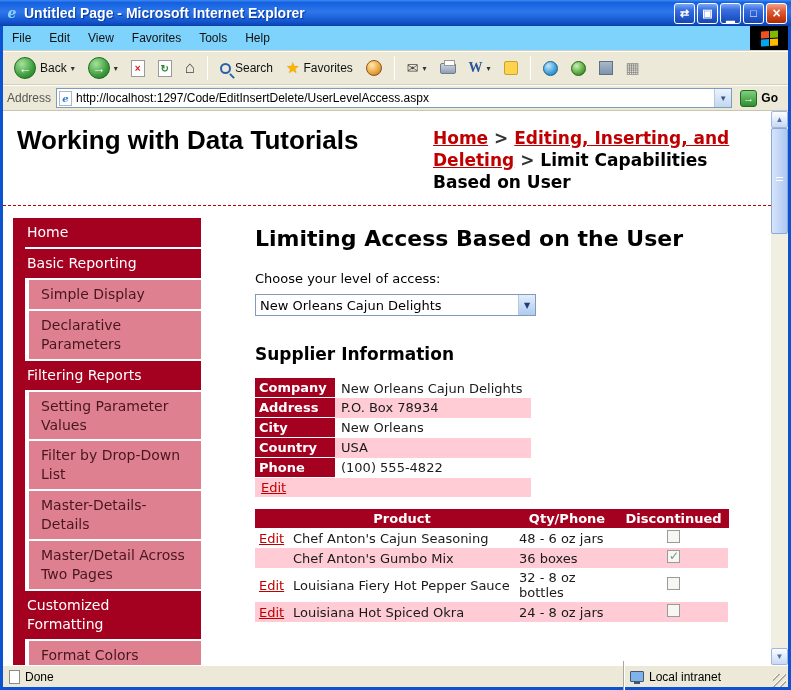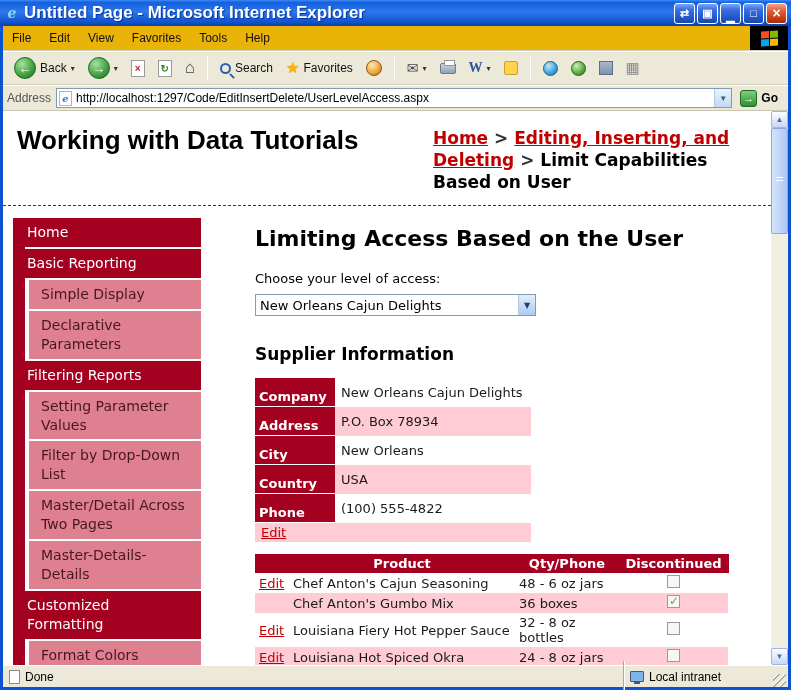--- a/index.html
+++ b/index.html
@@ -16,40 +16,40 @@
   .titlebar {
     height: 26px; flex: 0 0 26px;
     background: linear-gradient(180deg,#3B8BF5 0%,#1460DE 10%,#2E77EC 45%,#1153CC 85%,#0B3EA8 100%);
     display: flex; align-items: center; padding: 0 4px; color: #fff;
   }
   .ie-logo {
     width: 16px; height: 16px; margin-right: 4px;
     font: italic bold 14px/16px "DejaVu Serif", serif;
     color: #8FD4FF; text-align: center;
   }
-  .win-title { font-weight: bold; font-size: 17px; text-shadow: 1px 1px 1px #00349C; flex: 1;
+  .win-title { font-weight: bold; font-size: 14px; text-shadow: 1px 1px 1px #00349C; flex: 1;
     white-space: nowrap; overflow: hidden; }
   .tbtns { display: flex; gap: 2px; }
   .tbtn {
     width: 21px; height: 21px; border-radius: 3px;
     border: 1px solid #fff;
     background: linear-gradient(180deg,#7AA7F5 0%,#3B6FE0 30%,#2258CC 70%,#1A46AD 100%);
     color: #fff; display: flex; align-items: center; justify-content: center;
     font-size: 11px; font-weight: bold; cursor: default;
   }
   .tbtn.close {
     background: linear-gradient(180deg,#F2A28A 0%,#E0603C 35%,#CC3C12 75%,#A52F0C 100%);
     font-size: 14px;
   }
   .tbtn .min-glyph { position: relative; top: 3px; }
 
   
   .menubar {
     height: 25px; flex: 0 0 25px; margin: 0 3px;
-    background: #eab308; border-bottom: 1px solid #D4D0BE;
+    background: #7dd3fc; border-bottom: 1px solid #D4D0BE;
     display: flex; align-items: stretch;
   }
   .menu-item { padding: 0 9px; display: flex; align-items: center; color: #111; }
   .menubar .spacer { flex: 1; }
   .throbber {
     width: 38px; background: #000; display: flex; align-items: center; justify-content: center;
   }
   .winflag { display: grid; grid-template-columns: 8px 8px; grid-template-rows: 7px 7px; gap: 1px; transform: skewY(-4deg); }
   .winflag i:nth-child(1){background:#F25022;} .winflag i:nth-child(2){background:#7FBA00;}
   .winflag i:nth-child(3){background:#00A4EF;} .winflag i:nth-child(4){background:#FFB900;}
@@ -162,21 +162,21 @@
     border-left: 1px solid #B4C8E0; display: flex; align-items: center; justify-content: center;
     font-size: 8px; color: #1D3C7A;
   }
   .section-heading { font: bold 17px "DejaVu Sans", sans-serif; margin-top: 28px; }
 
   table { border-collapse: collapse; font-size: 13px; }
   .supplier-table { margin-top: 14px; }
   .supplier-table tr:nth-child(even) { background: #FFCCD5; }
   .supplier-table th {
     background: #A3011F; color: #fff; text-align: left; font-weight: bold;
-    padding: 11px 6px 2px 4px; border-bottom: 1px solid #fff; width: 80px;
+    padding: 2px 6px 2px 4px; border-bottom: 1px solid #fff; width: 80px;
   }
   .supplier-table td { padding: 2px 6px; min-width: 196px; color: #1a1a1a; }
   .edit-link { color: #C00000; text-decoration: underline; cursor: pointer; }
 
   .products-table { margin-top: 12px; }
   .products-table thead th {
     background: #A3011F; color: #fff; font-weight: bold; text-align: center;
     padding: 2px 6px; border-right: 1px solid #A3011F;
   }
   .products-table tbody tr:nth-child(even) { background: #FFCCD5; }
@@ -351,22 +351,22 @@
       <div class="page-body">
 
         <div class="sidebar">
           <a class="nav-item lvl1">Home</a>
           <a class="nav-item lvl1">Basic Reporting</a>
           <a class="nav-item lvl2">Simple Display</a>
           <a class="nav-item lvl2">Declarative Parameters</a>
           <a class="nav-item lvl1">Filtering Reports</a>
           <a class="nav-item lvl2">Setting Parameter Values</a>
           <a class="nav-item lvl2">Filter by Drop-Down List</a>
+          <a class="nav-item lvl2">Master-Details-Details</a>
           <a class="nav-item lvl2">Master/Detail Across Two Pages</a>
-          <a class="nav-item lvl2">Master-Details-Details</a>
           <a class="nav-item lvl1">Customized Formatting</a>
           <a class="nav-item lvl2">Format Colors</a>
 
         </div>
 
         <div class="main">
           <div class="main-heading">Limiting Access Based on the User</div>
           <div class="access-label">Choose your level of access:</div>
 
           <div class="xp-select">

